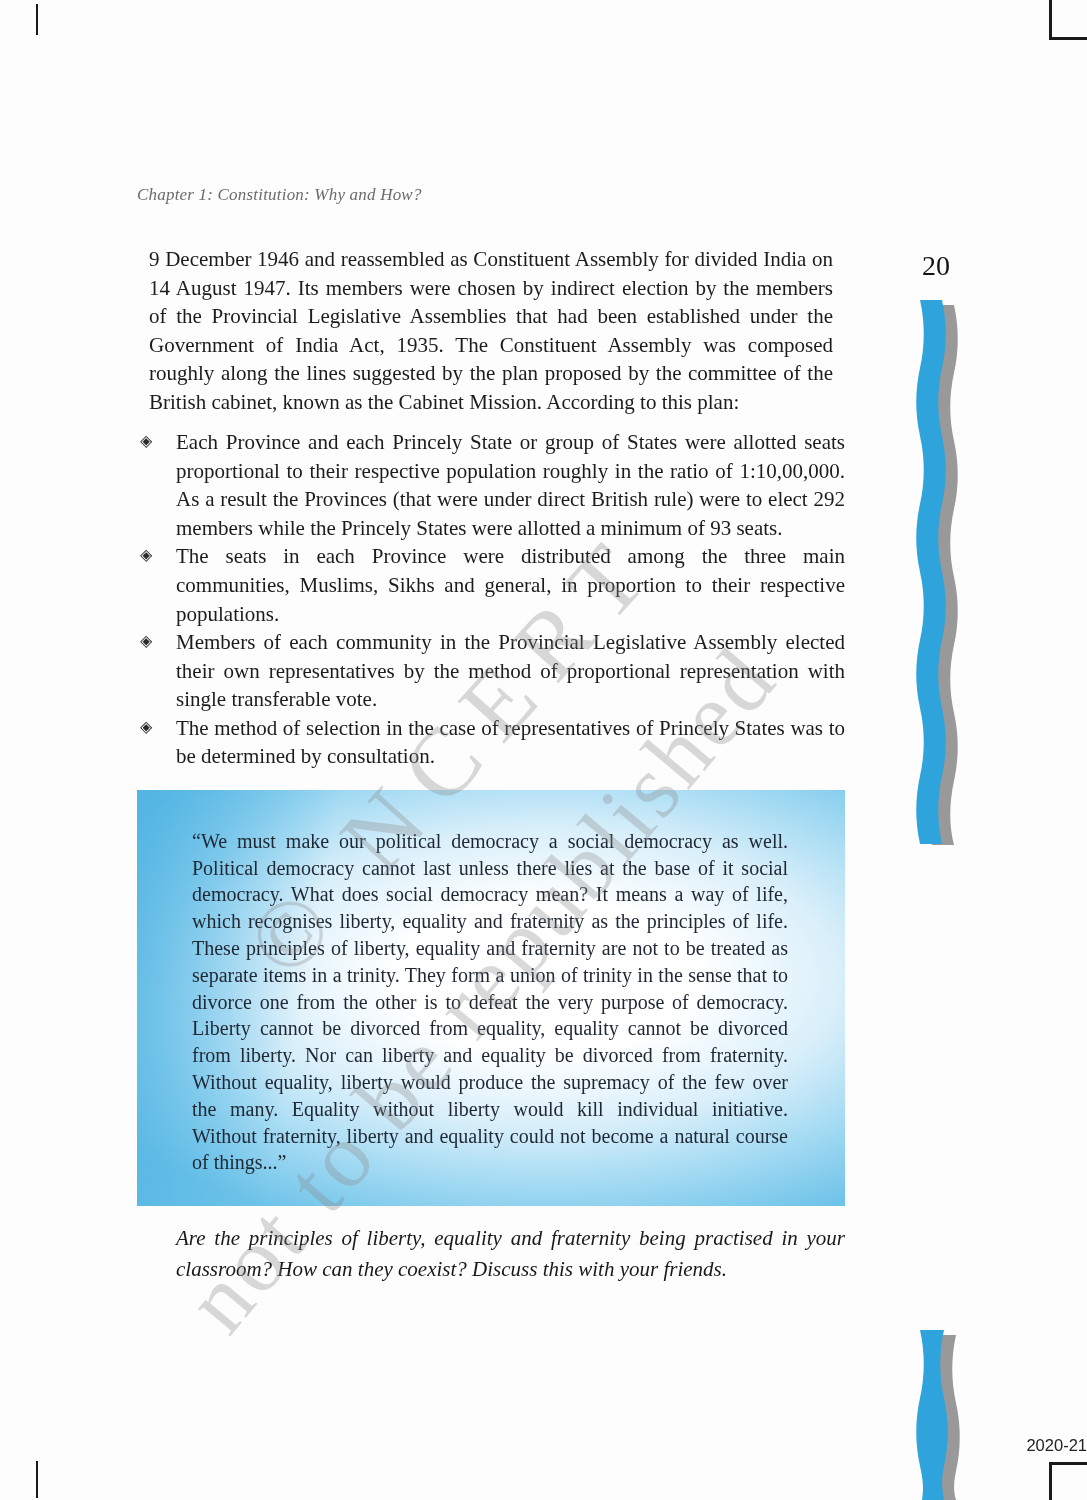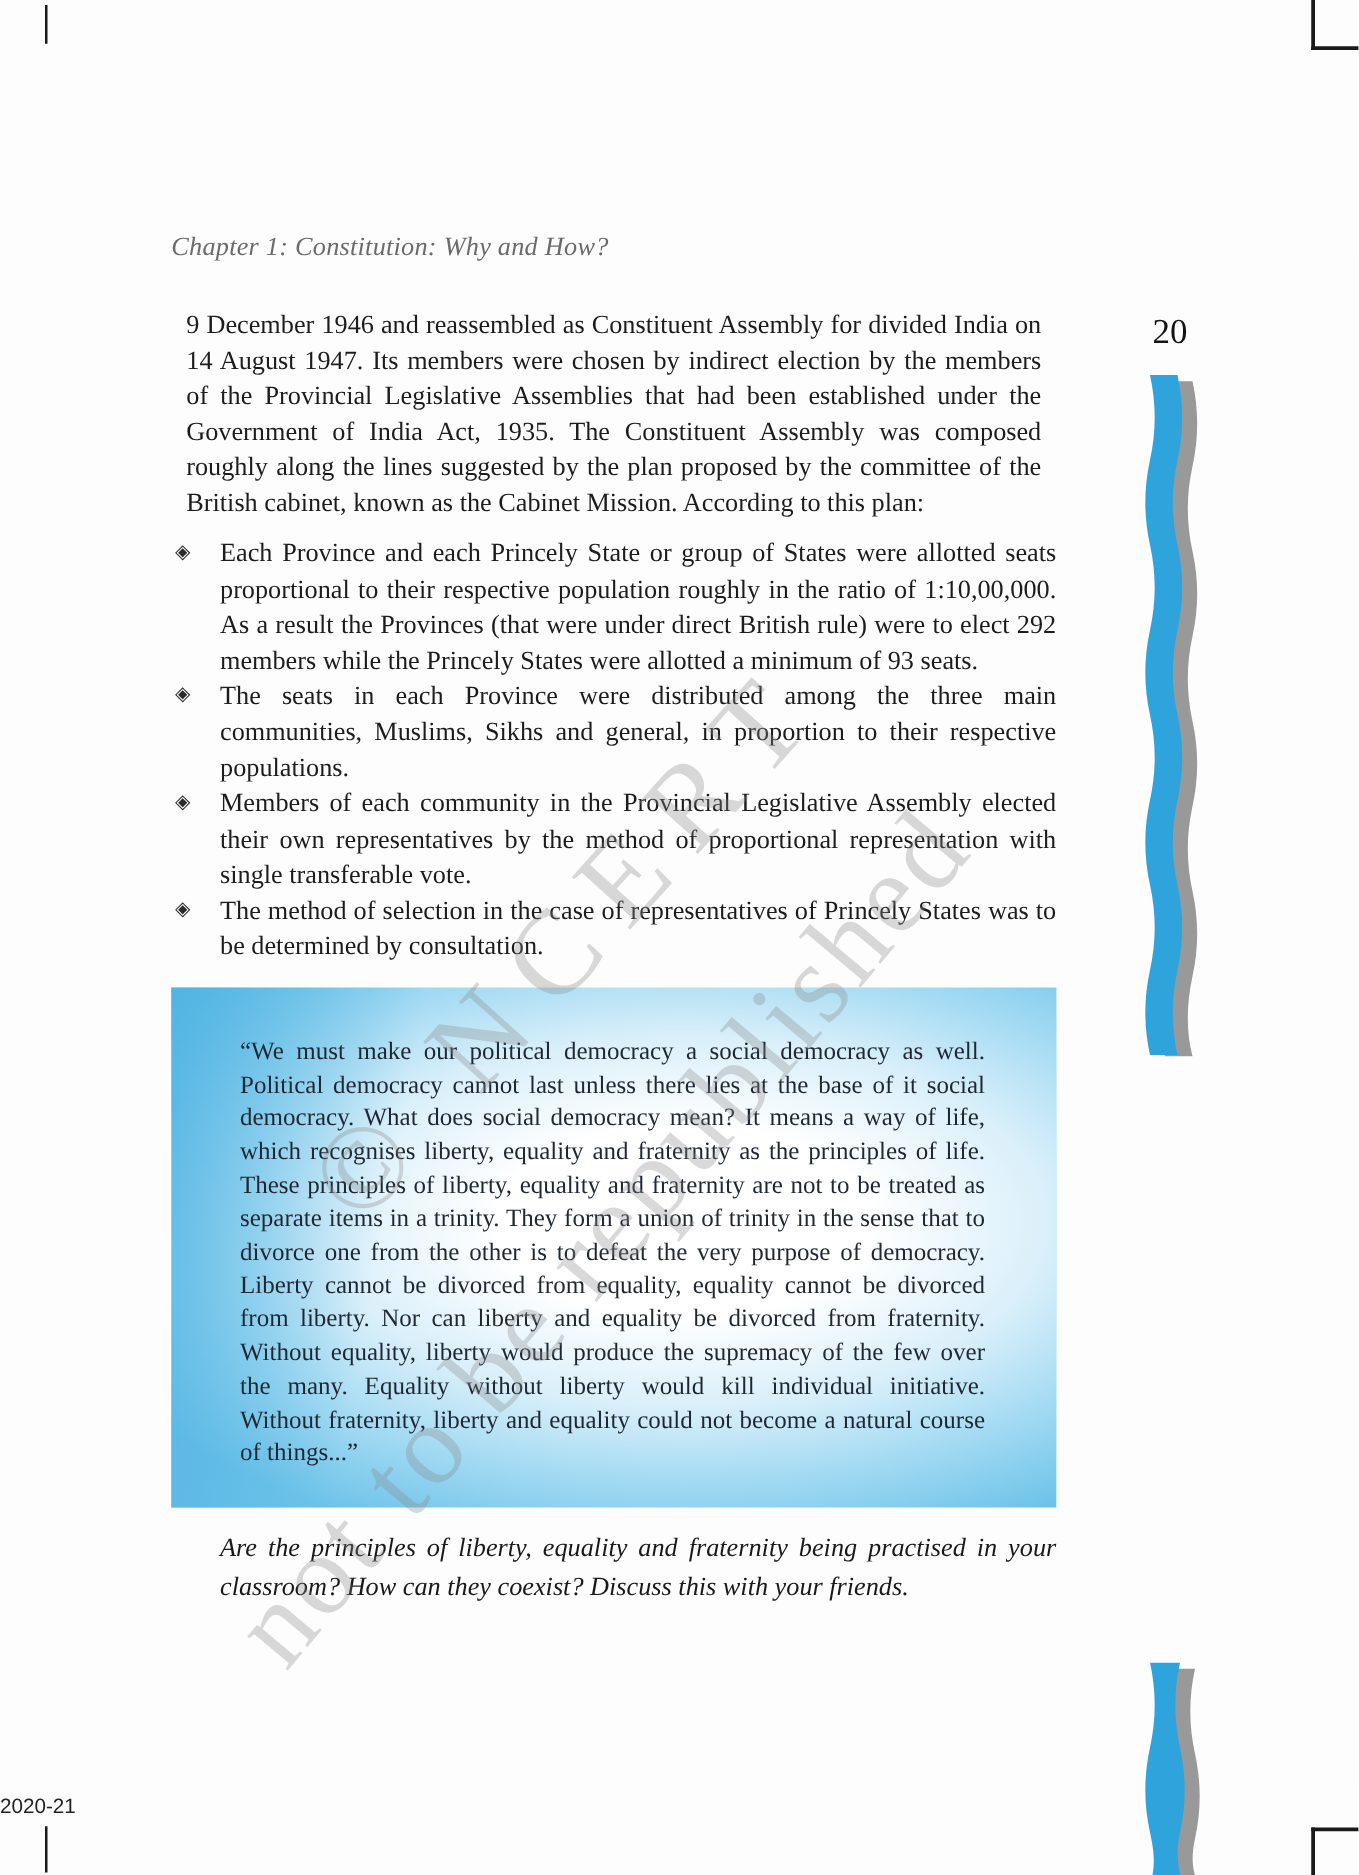--- a/index.html
+++ b/index.html
@@ -9,24 +9,24 @@
   }
   
   .mark-tl{position:absolute;left:36px;top:4px;width:2px;height:31px;background:#1a1a1a;}
   .mark-bl{position:absolute;left:36px;top:1461px;width:2px;height:37px;background:#1a1a1a;}
   .mark-tr{position:absolute;right:0;top:0;width:35px;height:37px;
     border-left:3px solid #1a1a1a;border-bottom:3px solid #1a1a1a;}
   .mark-br{position:absolute;right:0;top:1462px;width:35px;height:38px;
     border-left:3px solid #1a1a1a;border-top:3px solid #1a1a1a;}
 
   
-  .chapter-header{position:absolute;left:137px;top:185px;font-size:21px;
+  .chapter-header{position:absolute;left:137px;top:185px;font-size:17px;
     font-style:italic;color:#6b6b6b;letter-spacing:.2px;}
   .page-number{position:absolute;left:922px;top:250px;font-size:28px;color:#141414;}
-  .footer{position:absolute;left:0;width:1087px;top:1436px;text-align:left;
+  .footer{position:absolute;left:0;width:1087px;top:1436px;text-align:right;
     font-family:"Liberation Sans", sans-serif;font-size:16.5px;color:#222;}
 
   
   .content{position:absolute;left:137px;top:233px;width:708px;}
   .intro{font-size:21px;line-height:1.36;text-align:justify;margin:12px;}
   .bullet-list{list-style:none;margin:2px 0 0 0;padding:0;}
   .bullet-item{position:relative;padding-left:39px;font-size:21px;line-height:1.36;
     text-align:justify;}
   .bullet-marker{position:absolute;left:3px;top:2px;font-size:16px;color:#2b2b2b;
     font-family:"DejaVu Sans", sans-serif;}

